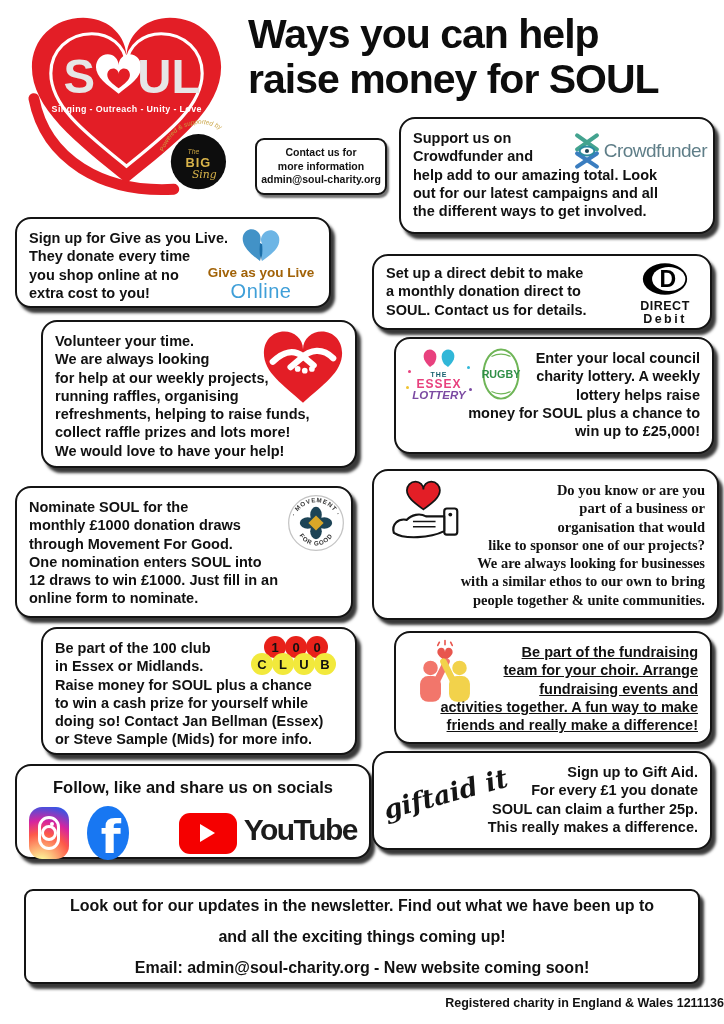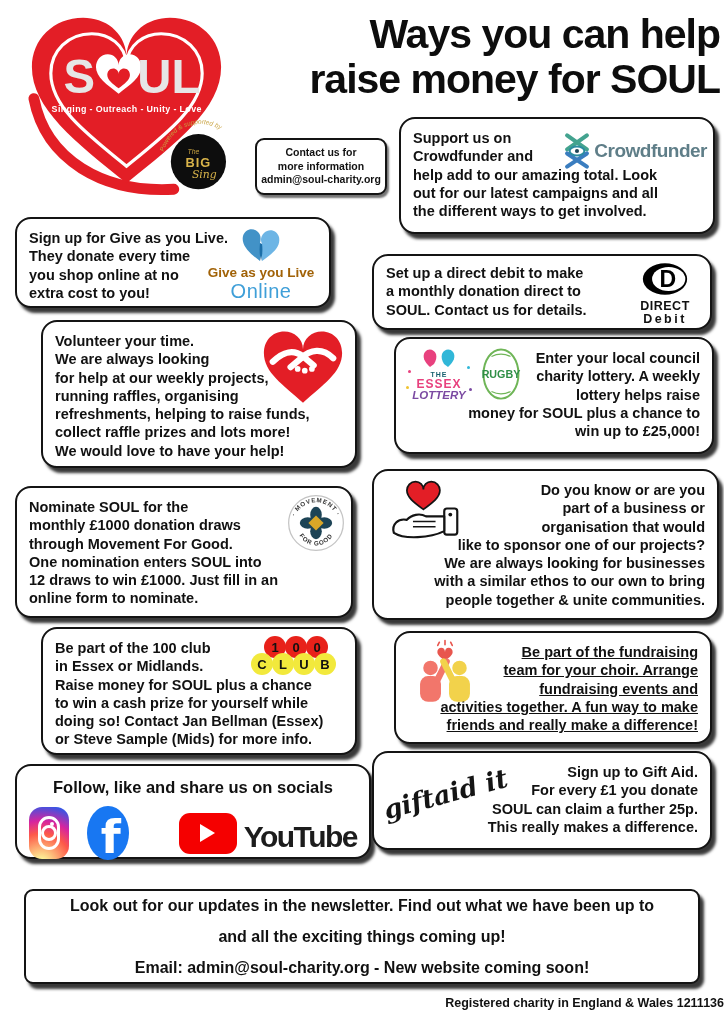--- a/index.html
+++ b/index.html
@@ -1,20 +1,20 @@
 <!DOCTYPE html>
 <html><head>
 <meta charset="utf-8">
 <style>
   html,body{margin:0;padding:0;background:#fff;}
   .poster{position:relative;width:724px;height:1024px;background:#fff;overflow:hidden;
           font-family:"Liberation Sans",sans-serif;color:#111;}
 
   
-  .title{position:absolute;left:248px;top:12px;width:472px;text-align:right;
+  .title{position:absolute;left:248px;top:12px;width:472px;text-align:left;
          font-size:41px;font-weight:bold;line-height:1.1;letter-spacing:-1px;color:#0d0d0d;}
 
   
   .card{position:absolute;background:#fff;border:2.5px solid #141414;border-radius:16px;
         box-shadow:4px 5px 3px rgba(0,0,0,0.78);padding:10px 12px;box-sizing:border-box;}
   .card-text{font-size:14.5px;font-weight:bold;line-height:1.26;white-space:pre-line;}
   .right .card-text{text-align:right;}
 
   
   .contact-card{position:absolute;left:255px;top:138px;width:132px;background:#fff;
@@ -22,38 +22,38 @@
         padding:6px 3px;box-sizing:border-box;text-align:center;font-size:10.5px;font-weight:bold;
         line-height:1.3;white-space:pre-line;}
 
   
   .c-crowdfunder{left:399px;top:117px;width:316px;height:117px;}
   .c-gayl{left:15px;top:217px;width:316px;height:91px;}
   .c-dd{left:372px;top:254px;width:340px;height:76px;padding:8px 12px;}
   .c-volunteer{left:41px;top:320px;width:316px;height:148px;}
   .c-lottery{left:394px;top:337px;width:320px;height:117px;}
   .c-movement{left:15px;top:486px;width:338px;height:132px;}
-  .c-sponsor{left:372px;top:469px;width:347px;height:151px;}
+  .c-sponsor{left:372px;top:469px;width:347px;height:151px;font-family:Liberation Serif, serif;}
   .c-club{left:41px;top:627px;width:316px;height:128px;}
   .c-fund{left:394px;top:631px;width:318px;height:113px;text-decoration:underline;}
   .c-socials{left:15px;top:764px;width:356px;height:95px;}
   .c-giftaid{left:372px;top:751px;width:340px;height:99px;}
   .c-bottom{left:24px;top:889px;width:676px;height:95px;border-radius:9px;
             display:flex;align-items:center;justify-content:center;}
   .c-bottom .card-text{font-size:16px;line-height:1.95;text-align:center;}
 
   .footer{position:absolute;left:0;top:996px;width:724px;text-align:right;
           font-size:12.5px;font-weight:bold;}
 
   
   .soul-logo{position:absolute;left:8px;top:4px;}
 
   
   .cf-logo{position:absolute;right:6px;top:12px;display:flex;align-items:center;gap:3px;}
-  .cf-word{font-size:19px;font-weight:bold;color:#5f7e88;letter-spacing:-0.5px;}
+  .cf-word{font-size:19px;font-weight:normal;color:#5f7e88;letter-spacing:-0.5px;}
 
   
   .gayl-logo{position:absolute;right:8px;top:8px;width:120px;text-align:center;}
   .gayl-l1{font-size:13.5px;font-weight:bold;color:#a16207;margin-top:-2px;}
   .gayl-l2{font-size:20px;color:#3f9fd8;letter-spacing:0.5px;}
 
   
   .dd-logo{position:absolute;right:10px;top:5px;width:70px;text-align:center;line-height:1;}
   .dd-l1{font-size:12.5px;font-weight:bold;letter-spacing:0.5px;}
   .dd-l2{font-size:12.5px;font-weight:bold;letter-spacing:2.5px;}
@@ -97,21 +97,21 @@
   .soc-row{display:flex;align-items:center;justify-content:center;gap:18px;margin-top:9px;}
   .ig{width:52px;height:52px;border-radius:13px;position:relative;
       background:radial-gradient(circle at 30% 110%, #fdf497 8%, #fd5949 48%, #d6249f 68%, #285AEB 95%);}
   .ig-cam{position:absolute;left:9px;top:9px;right:9px;bottom:9px;border:3px solid #fff;border-radius:11px;}
   .ig-lens{position:absolute;left:50%;top:50%;width:16px;height:16px;margin:-8px 0 0 -8px;
            border:3px solid #fff;border-radius:50%;box-sizing:border-box;}
   .ig-dot{position:absolute;right:3px;top:3px;width:4px;height:4px;background:#fff;border-radius:50%;}
   .fb{width:54px;height:54px;border-radius:50%;background:#1877f2;position:relative;overflow:hidden;}
   .fb-f{position:absolute;left:50%;top:50%;transform:translate(-35%,-42%);
         color:#fff;font-size:46px;font-weight:bold;font-family:"DejaVu Sans",sans-serif;}
-  .yt{display:flex;align-items:flex-end;gap:7px;padding-left:32px;}
+  .yt{display:flex;align-items:flex-start;gap:7px;padding-left:32px;}
   .yt-play{width:58px;height:41px;background:#f50000;border-radius:11px;
            display:flex;align-items:center;justify-content:center;}
   .yt-tri{width:0;height:0;border-left:15px solid #fff;border-top:9px solid transparent;border-bottom:9px solid transparent;}
   .yt-text{font-size:30px;font-weight:bold;color:#1c1c1c;letter-spacing:-1.5px;}
 
   
   .ga-script{position:absolute;left:8px;top:26px;transform:rotate(-15deg);
              font-family:"DejaVu Serif",serif;font-style:italic;font-weight:bold;
              font-size:26px;color:#141414;white-space:nowrap;}
 </style>

